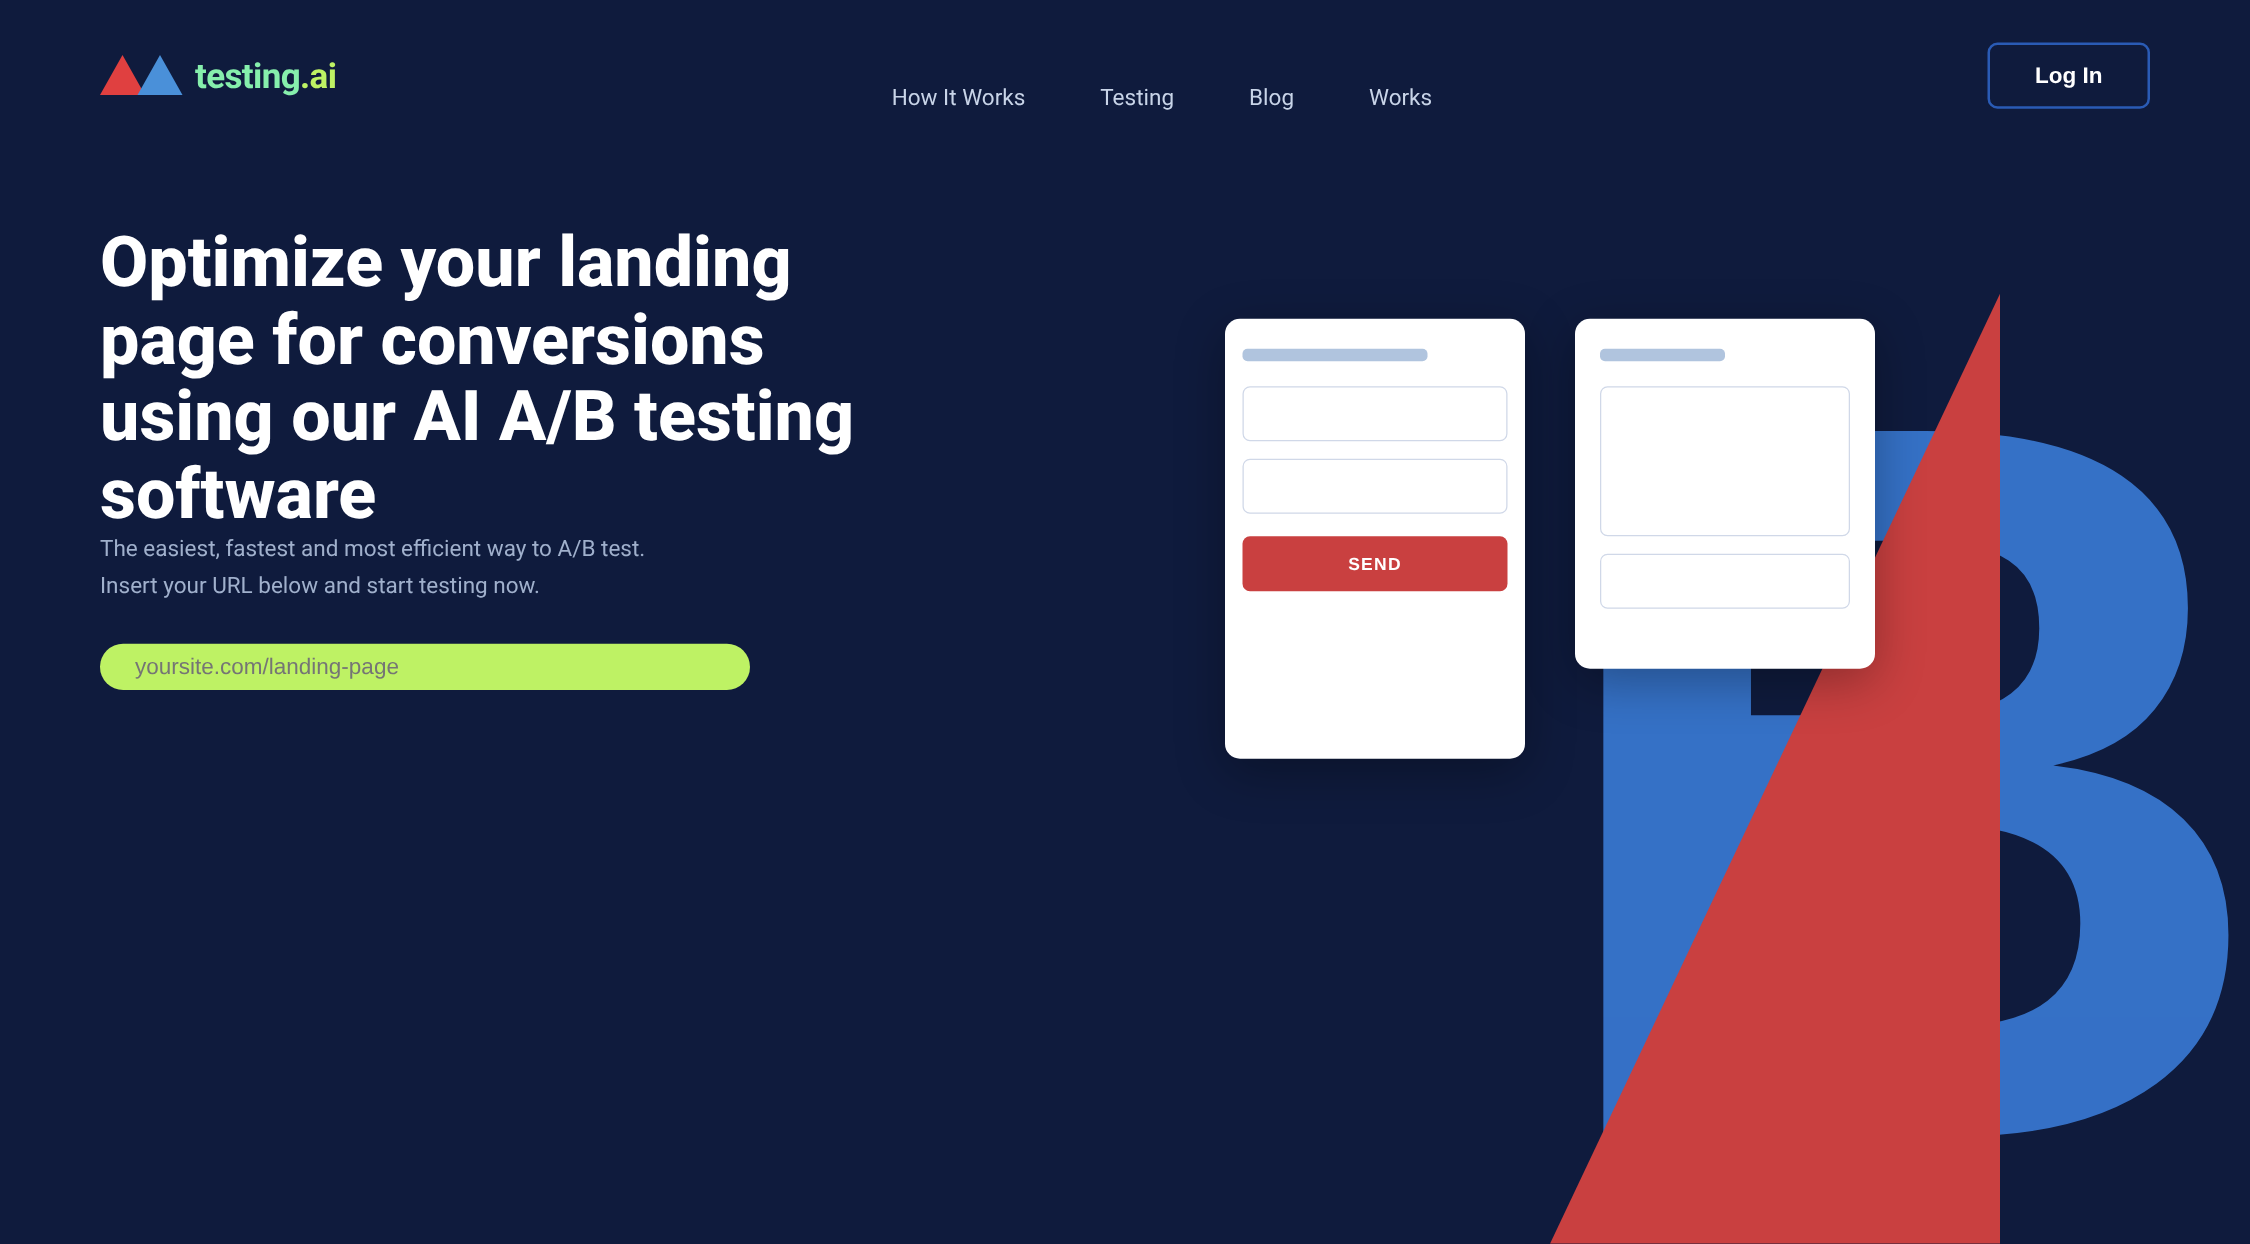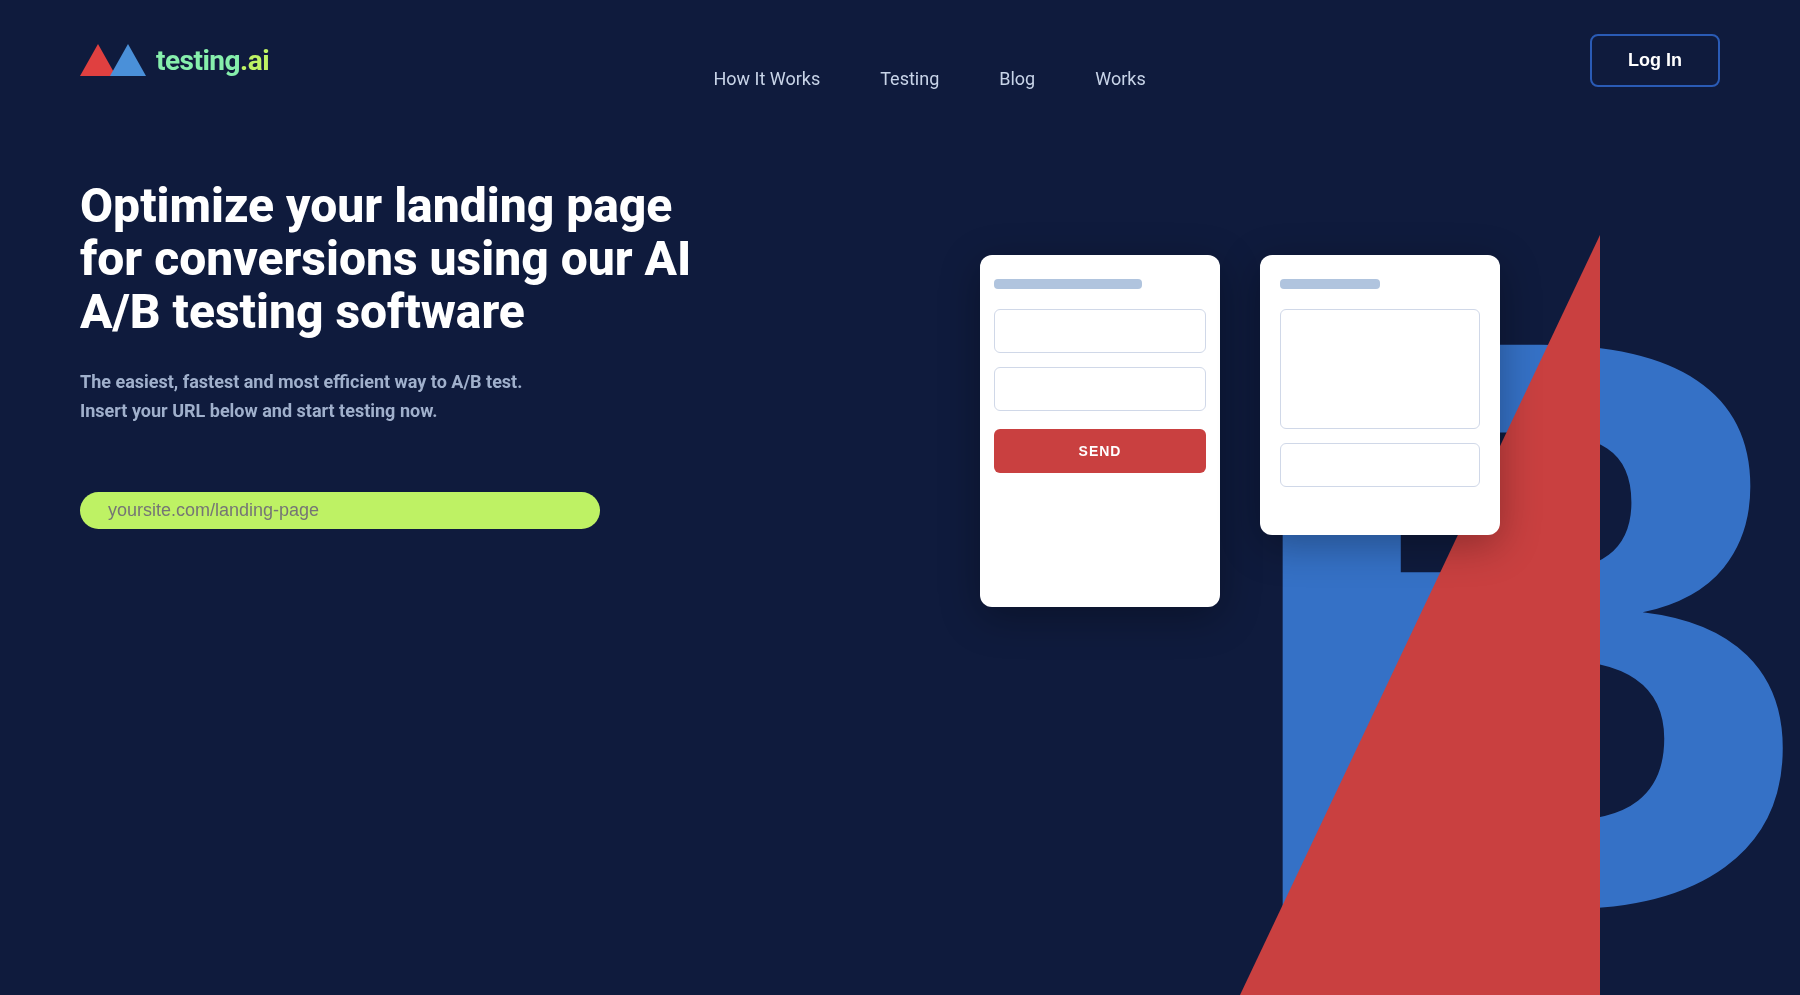--- a/index.html
+++ b/index.html
@@ -114,34 +114,32 @@
       overflow: hidden;
     }
 
     .hero-content {
       position: relative;
       z-index: 5;
       max-width: 620px;
     }
 
     .hero-title {
-      font-size: 48px;
+      font-size: 56px;
       font-weight: 800;
       line-height: 1.1;
       color: #ffffff;
-      margin-bottom: 30px;
     }
 
     .hero-subtitle {
       font-size: 18px;
       color: #a0b0cc;
       line-height: 1.6;
-      margin-bottom: 66px;
+      margin-bottom: 31px;
       max-width: 480px;
-      font-weight: bold;
     }
 
     .hero-cta {
       display: flex;
       align-items: center;
       gap: 0;
       background: #bef264;
       border-radius: 50px;
       padding: 8px 8px 8px 28px;
       max-width: 520px;

